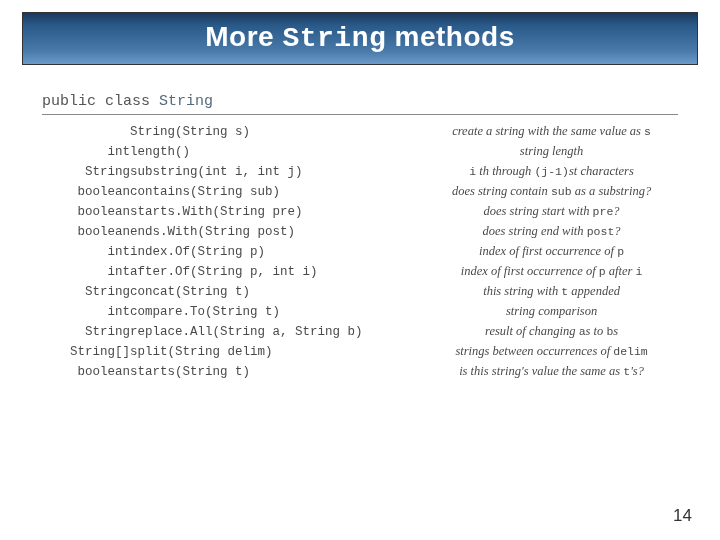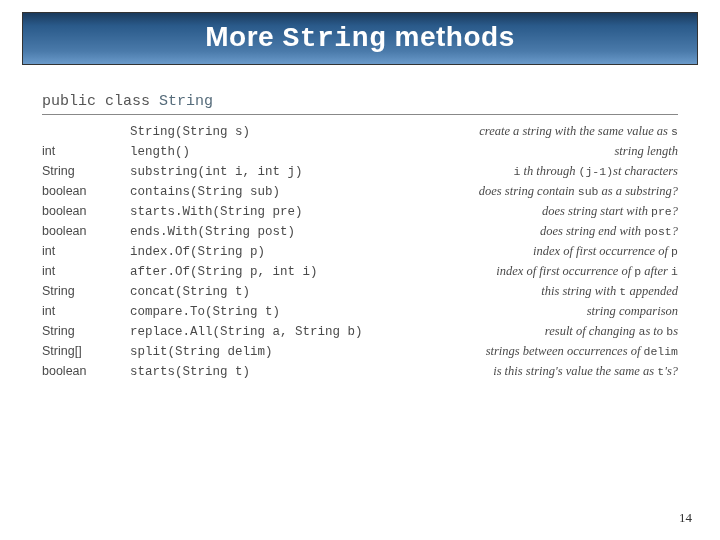--- a/index.html
+++ b/index.html
@@ -48,50 +48,50 @@
     border-collapse: collapse;
     width: 100%;
   }
   table.api td {
     font-size: 12.5px;
     padding: 2.5px 0;
     vertical-align: baseline;
     color: #4a4a4a;
   }
   td.ret {
-    font-family: Liberation Sans, sans-serif;
-    text-align: left;
+    font-family: Liberation Mono, monospace;
+    text-align: right;
     padding-right: 10px;
     white-space: nowrap;
     width: 88px;
   }
   td.sig {
     font-family: "Lucida Console","Courier New",monospace;
     white-space: nowrap;
     margin-left: 16px;
   }
   td.desc {
     font-family: Georgia, "Times New Roman", serif;
     font-style: italic;
     color: #555;
-    text-align: right;
+    text-align: center;
     padding-left: 10px;
   }
   td.desc .codebit {
     font-family: "Lucida Console","Courier New",monospace;
     font-style: normal;
     font-size: 11.5px;
   }
   .page-num {
     position: absolute;
     bottom: 14px;
     right: 28px;
-    font-size: 13px;
+    font-size: 17px;
     color: #333;
-    font-family: Liberation Serif, serif;
+    font-family: Liberation Sans, sans-serif;
     margin-top: 40px;
   }
 </style>
 </head>
 <body>
 
 <div class="title-bar">
   <div class="title">
     <span>More </span><span class="code">String</span><span> methods</span>
   </div>

